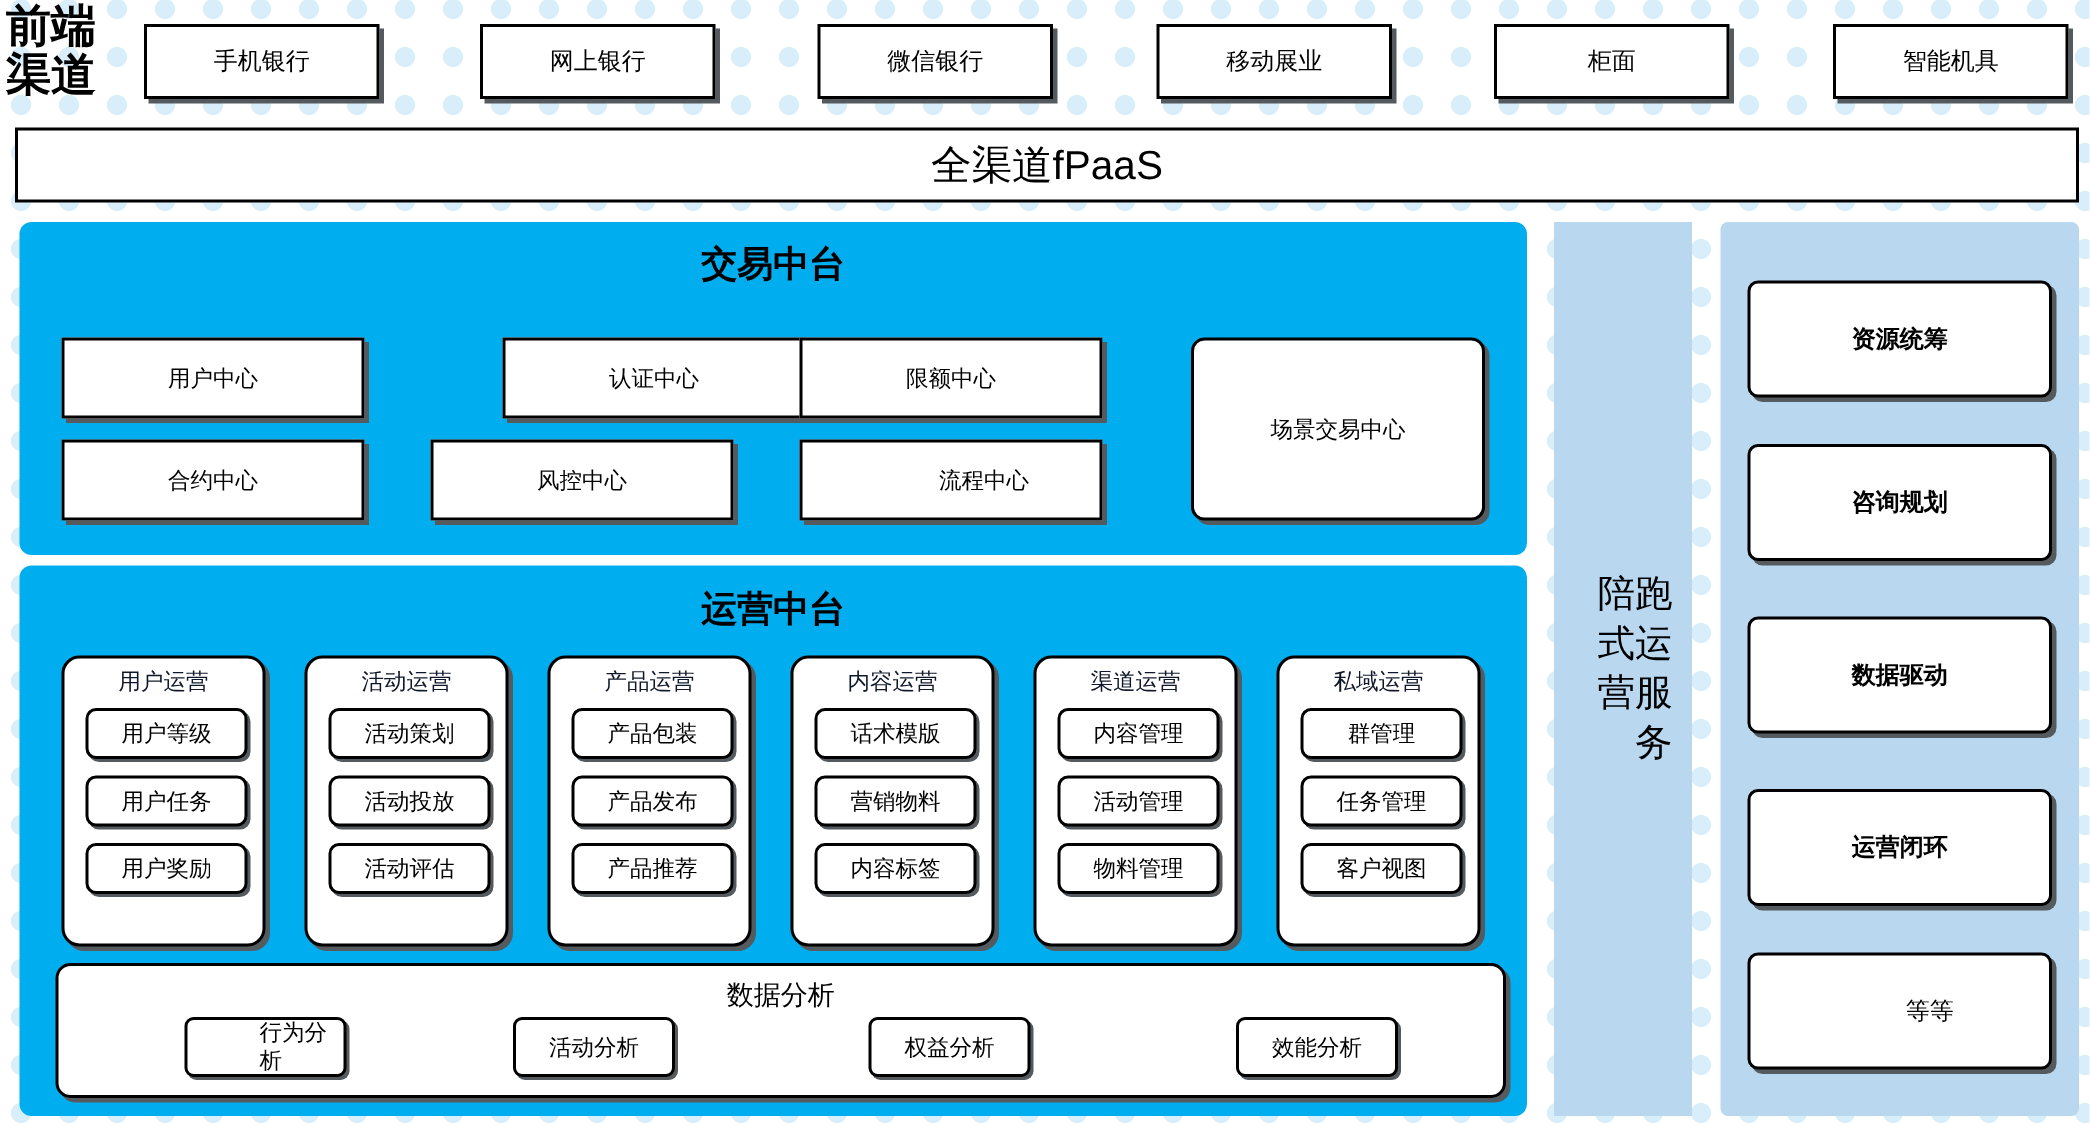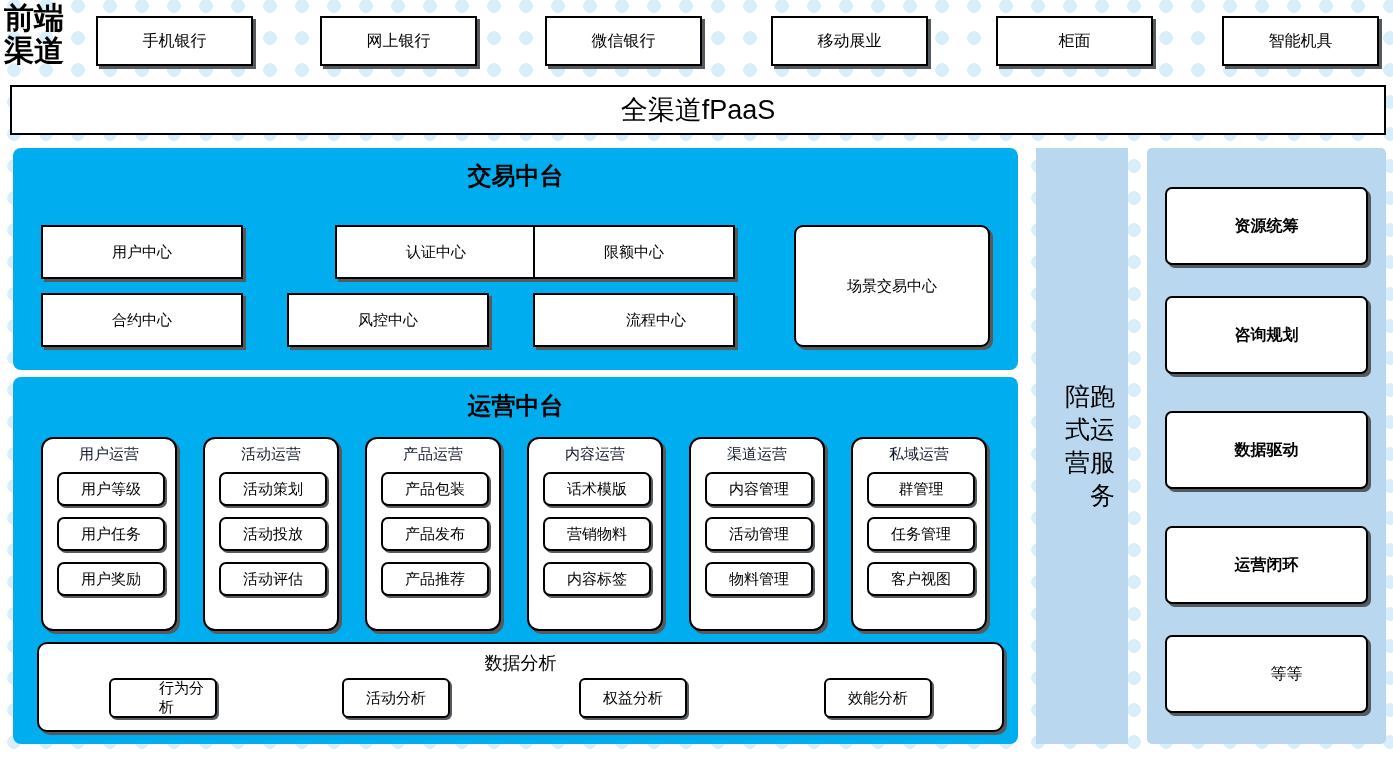--- a/index.html
+++ b/index.html
@@ -273,21 +273,21 @@
 
   <div class="op-group" style="left:851px;">
     <div class="op-group-title">私域运营</div>
     <div class="op-item i0">群管理</div>
     <div class="op-item i1">任务管理</div>
     <div class="op-item i2">客户视图</div>
   </div>
 
   <div id="analysis">
     <div id="analysis-title">数据分析</div>
-    <div class="an-item" style="left:70px;padding-left:48px;">行为分析</div>
+    <div class="an-item" style="left:84px;padding-left:48px;">行为分析</div>
     <div class="an-item" style="left:303px;">活动分析</div>
     <div class="an-item" style="left:540px;">权益分析</div>
     <div class="an-item" style="left:785px;">效能分析</div>
   </div>
 
   <div id="coach-col">
     <div id="coach-text">陪跑式运营服务</div>
   </div>
 
   <div id="right-col">

